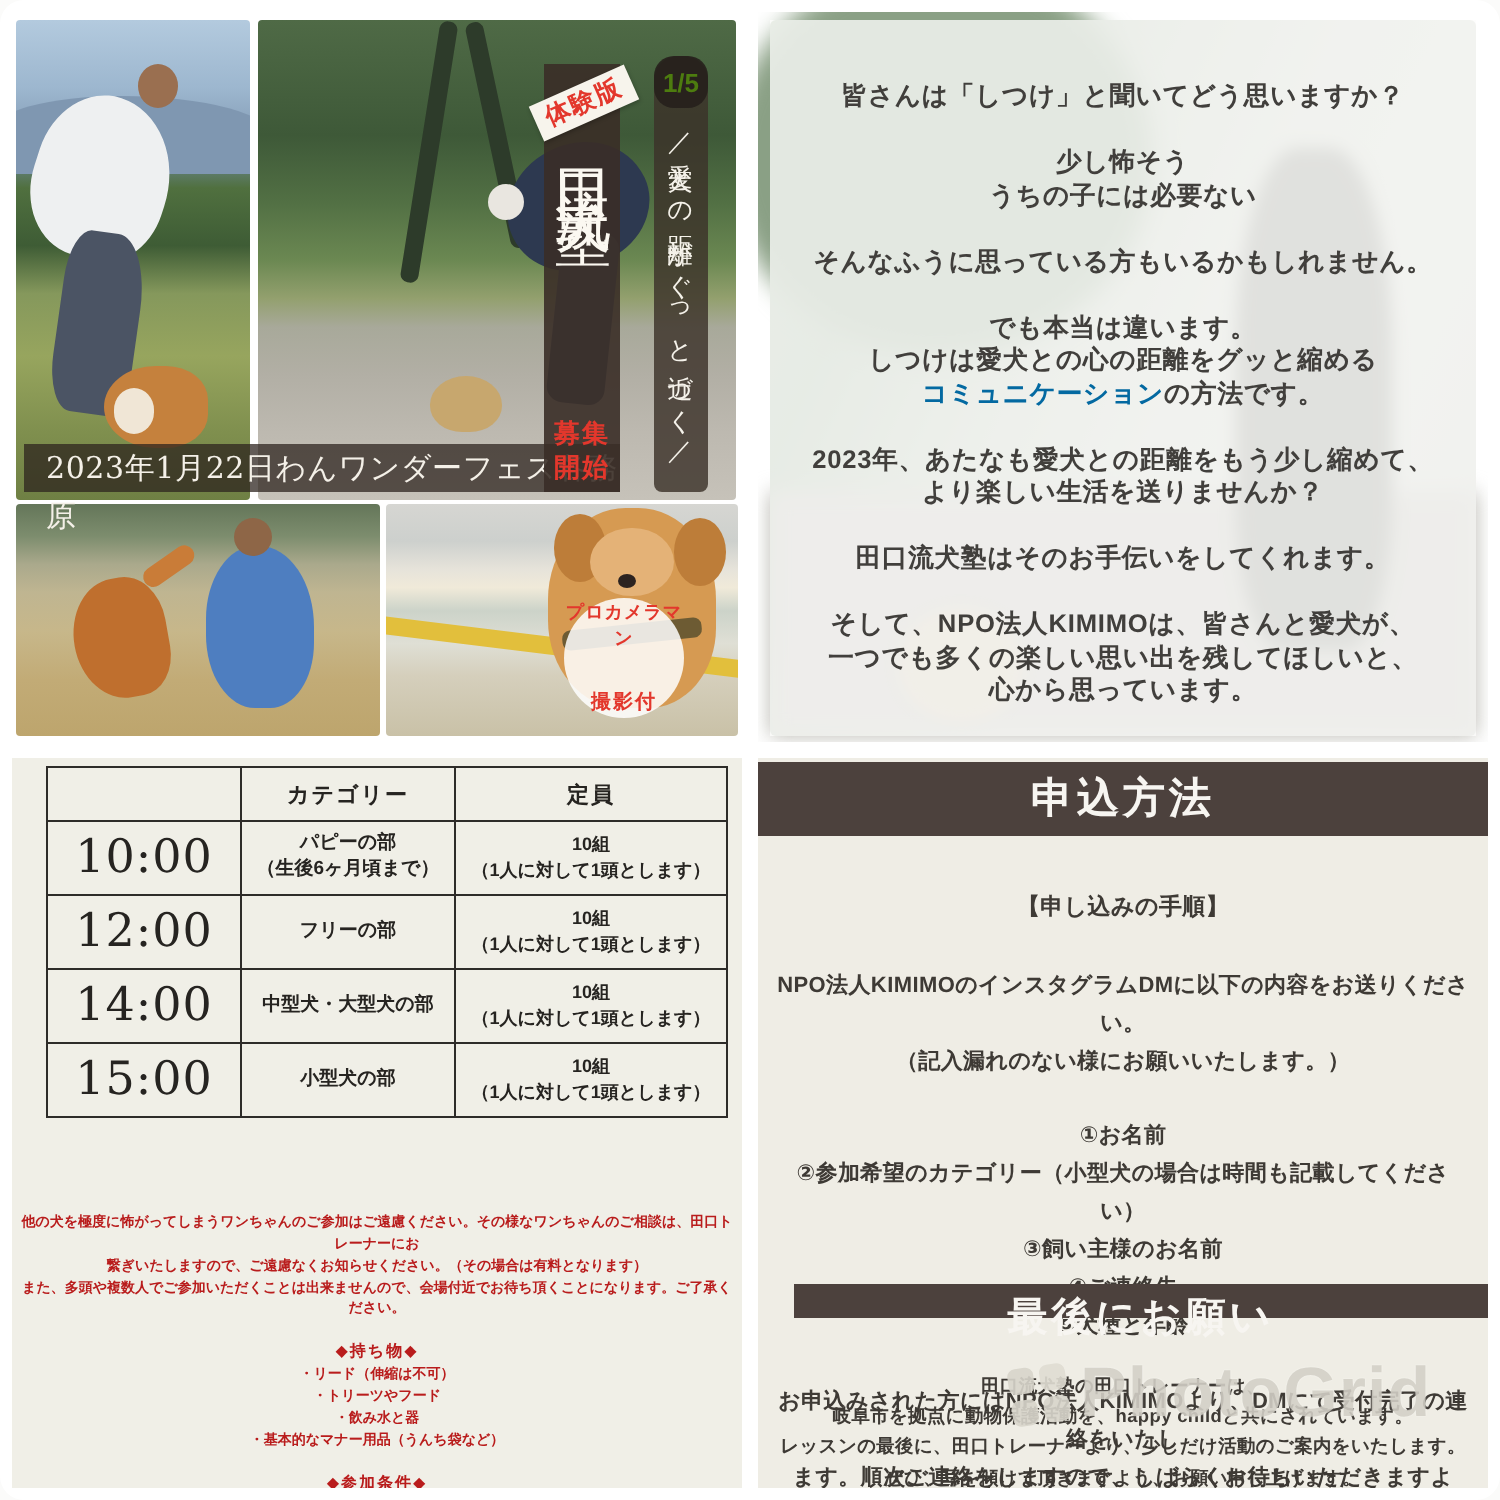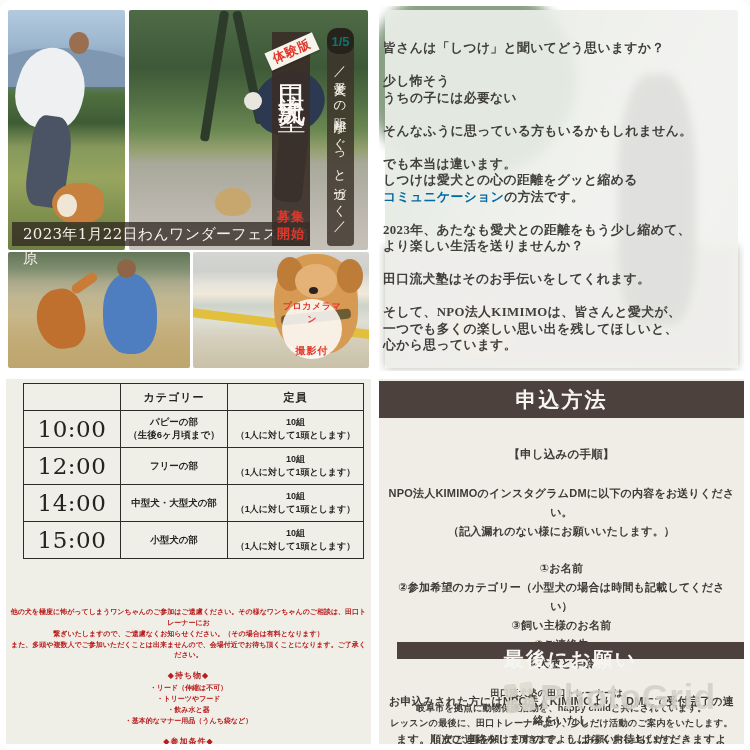--- a/index.html
+++ b/index.html
@@ -54,40 +54,40 @@
   .title-strip{position:absolute;left:266px;top:26px;width:38px;height:214px;background:rgba(58,46,39,0.9);z-index:4;}
   .vtitle{writing-mode:vertical-rl;text-orientation:upright;font-family:"DejaVu Serif","Liberation Serif",serif;
     font-size:28px;letter-spacing:5px;color:#fbf8f1;margin:30px auto 0;display:block;line-height:38px;text-align:center;width:38px;}
   .recruit{position:absolute;bottom:3px;left:0;width:100%;text-align:center;font-size:13px;font-weight:700;
     color:#e3372c;line-height:1.3;letter-spacing:1px;padding:0 5px;}
   .stamp{position:absolute;left:260px;top:36px;width:52px;height:19px;background:#f7f4ec;z-index:5;
     transform:rotate(-24deg);color:#e3372c;font-weight:800;font-size:12.5px;text-align:center;line-height:19px;
     letter-spacing:1px;box-shadow:0 1px 2px rgba(0,0,0,0.25);}
   .tag-strip{position:absolute;left:321px;top:22px;width:27px;height:218px;background:rgba(60,50,42,0.82);
     border-radius:12px 12px 4px 4px;z-index:4;display:flex;flex-direction:column;align-items:center;}
-  .page-badge{width:100%;background:rgba(38,32,28,0.9);border-radius:10px;color:#0f766e;font-weight:700;
+  .page-badge{width:100%;background:rgba(38,32,28,0.9);border-radius:10px;color:#4d7c0f;font-weight:700;
     font-size:13px;text-align:center;padding:6px 0 5px;}
   .vtag{writing-mode:vertical-rl;text-orientation:mixed;font-family:"DejaVu Serif","Liberation Serif",serif;
     font-size:12.5px;letter-spacing:2px;color:#f5f2ea;margin-top:3px;line-height:27px;}
   .circle-badge{position:absolute;left:276px;top:293px;width:60px;height:60px;border-radius:50%;
     background:rgba(255,255,255,0.85);z-index:4;display:flex;flex-direction:column;align-items:center;
     justify-content:center;color:#e3372c;font-weight:800;text-align:center;}
   .circle-badge .l1{font-size:9px;letter-spacing:0.5px;}
   .circle-badge .l2{font-size:10px;margin-top:18px;letter-spacing:1px;}
 
   
   .tr-photo{position:absolute;left:6px;top:4px;width:353px;height:358px;border-radius:3px;
     background:linear-gradient(115deg,#a9bba3 0%,#9bb098 20%,#b7c2b2 38%,#c7cdc2 55%,#ced1c9 72%,#c5c8bf 100%);}
   .trp-tree{position:absolute;left:-6%;top:-8%;width:60%;height:55%;background:#8aa085;border-radius:50%;filter:blur(6px);}
   .trp-man{position:absolute;right:12%;top:18%;width:22%;height:70%;background:#7d8077;border-radius:40% 40% 30% 30%;filter:blur(4px);}
   .trp-dog{position:absolute;left:18%;bottom:2%;width:18%;height:16%;background:#c9bda6;border-radius:50%;filter:blur(3px);}
   .trp-road{position:absolute;left:0;bottom:0;width:100%;height:34%;background:#b9b8b0;filter:blur(5px);}
   .trp-overlay{position:absolute;inset:0;background:rgba(253,253,251,0.78);}
-  .intro-text{position:absolute;inset:0;padding:34px 4px 0;color:#413f3c;font-weight:700;
-    font-size:12.8px;line-height:16.5px;letter-spacing:0.4px;z-index:2;font-family:Liberation Serif, serif;}
+  .intro-text{position:absolute;inset:0;padding:34px 4px 0;text-align:center;color:#413f3c;font-weight:700;
+    font-size:12.8px;line-height:16.5px;letter-spacing:0.4px;z-index:2;}
   .itx{white-space:pre-line;}
   .itx-part2{margin-top:16.5px;}
   .red{color:#0369a1;}
 
   
   .sched{position:absolute;left:17px;top:4px;width:340px;border-collapse:collapse;table-layout:fixed;
     color:#262421;background:transparent;}
   .sched th,.sched td{border:1.6px solid #2e2c29;text-align:center;vertical-align:middle;padding:0;}
   .sched th{height:27px;font-size:11px;font-weight:700;letter-spacing:1px;}
   .sched td{height:37px;}

